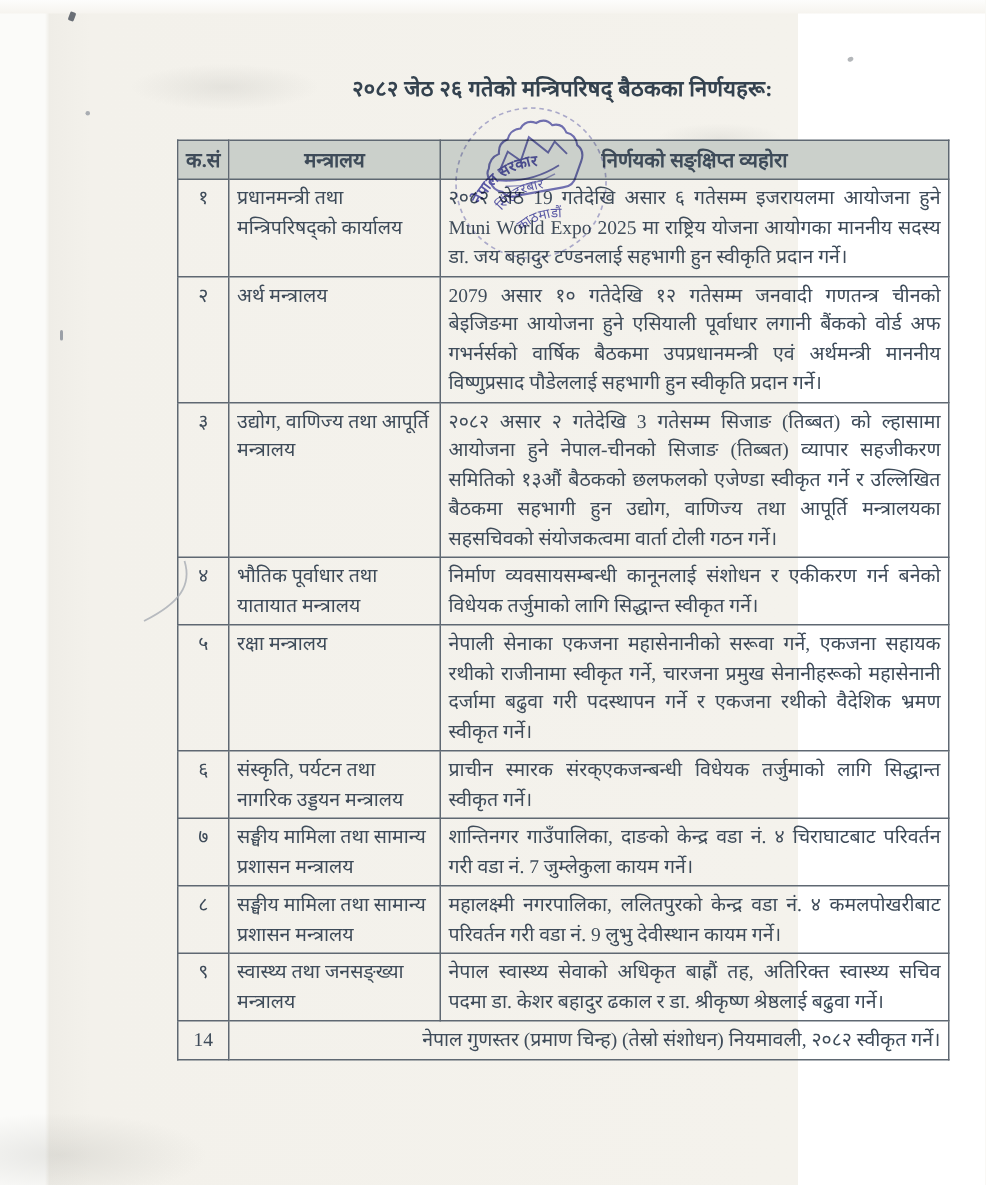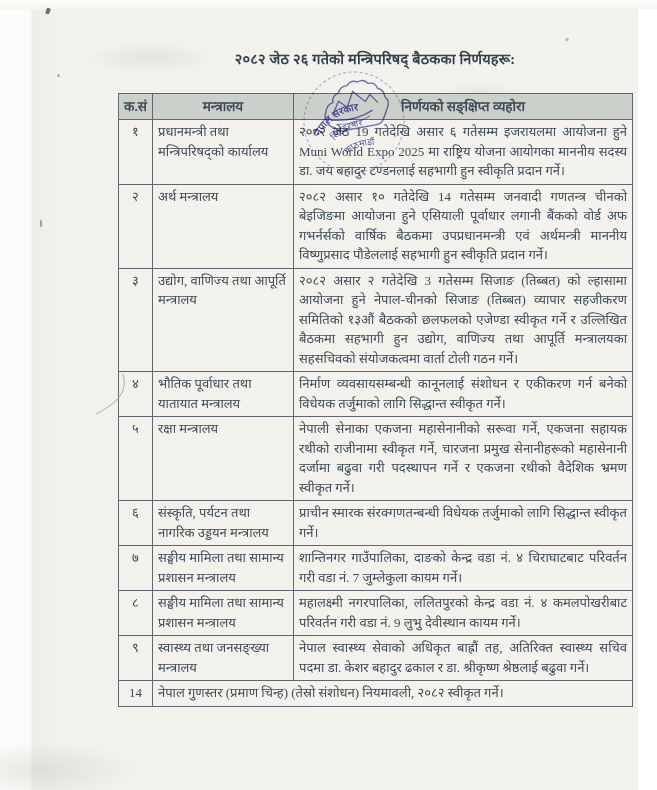--- a/index.html
+++ b/index.html
@@ -1,18 +1,18 @@
 <!DOCTYPE html>
 <html><head>
 <meta charset="utf-8">
 <style>
   html,body{margin:0;padding:0;width:657px;height:790px;overflow:hidden;}
   body{font-family:"Liberation Serif","DejaVu Serif",serif;}
   .page{
-    position:relative;width:638px;height:790px;
+    position:relative;width:532px;height:790px;
     background:
       radial-gradient(ellipse 90px 22px at 150px 58px, rgba(160,160,155,0.18), rgba(160,160,155,0) 70%),
       radial-gradient(ellipse 140px 40px at 40px 770px, rgba(150,150,145,0.20), rgba(150,150,145,0) 70%),
       radial-gradient(ellipse 60px 14px at 480px 92px, rgba(160,160,155,0.15), rgba(160,160,155,0) 70%),
       linear-gradient(90deg, #fbfbf9 0px, #fbfbf9 30px, #efede7 33px, #f3f1eb 60px, #f4f2ec 100%),
       #f2f0ea;
   }
   .page::before{ 
     content:"";position:absolute;left:0;top:0;width:657px;height:9px;
     background:linear-gradient(180deg,#fdfdfc 0%,#f6f4ef 100%);
@@ -33,21 +33,21 @@
     overflow:hidden;
   }
   table.decisions th{
     background:#cbd0cb;font-weight:bold;text-align:center;
     font-size:13.5px;line-height:21px;padding:2px 2px;
   }
   col.w-sn{width:34px;} col.w-min{width:141px;} col.w-dec{width:339px;}
   td.c-sn{text-align:center;}
   td.c-min{text-align:left;}
   td.c-dec{text-align:justify;}
-  td.c-merged{text-align:left;margin-top:36px;}
+  td.c-merged{text-align:right;margin-top:36px;}
   .stamp{
     position:absolute;left:291px;top:68px;width:126px;height:108px;
     transform:rotate(-14deg);
     mix-blend-mode:multiply;opacity:0.88;
     pointer-events:none;
   }
   .artifact{position:absolute;pointer-events:none;}
   .speck1{left:46px;top:8px;width:4px;height:6px;background:#6a6f76;border-radius:1px;transform:rotate(20deg);}
   .speck2{left:57px;top:74px;width:3px;height:3px;background:#a9adb2;border-radius:50%;}
   .speck3{left:40px;top:220px;width:2px;height:7px;background:#9ba0a7;border-radius:1px;}
@@ -76,41 +76,41 @@
     </thead>
     <tbody id="tbody">
         <tr>
           <td class="c-sn">१</td>
           <td class="c-min">प्रधानमन्त्री तथा मन्त्रिपरिषद्को कार्यालय</td>
           <td class="c-dec">२०८२ जेठ 19 गतेदेखि असार ६ गतेसम्म इजरायलमा आयोजना हुने Muni World Expo 2025 मा राष्ट्रिय योजना आयोगका माननीय सदस्य डा. जय बहादुर टण्डनलाई सहभागी हुन स्वीकृति प्रदान गर्ने।</td>
         </tr>
         <tr>
           <td class="c-sn">२</td>
           <td class="c-min">अर्थ मन्त्रालय</td>
-          <td class="c-dec">२०८२ असार १० गतेदेखि 14 गतेसम्म जनवादी गणतन्त्र चीनको बेइजिङमा आयोजना हुने एसियाली पूर्वाधार लगानी बैंकको वोर्ड अफ गभर्नर्सको वार्षिक बैठकमा उपप्रधानमन्त्री एवं अर्थमन्त्री माननीय विष्णुप्रसाद पौडेललाई सहभागी हुन स्वीकृति प्रदान गर्ने।</td>
+          <td class="c-dec">2079 असार १० गतेदेखि १२ गतेसम्म जनवादी गणतन्त्र चीनको बेइजिङमा आयोजना हुने एसियाली पूर्वाधार लगानी बैंकको वोर्ड अफ गभर्नर्सको वार्षिक बैठकमा उपप्रधानमन्त्री एवं अर्थमन्त्री माननीय विष्णुप्रसाद पौडेललाई सहभागी हुन स्वीकृति प्रदान गर्ने।</td>
         </tr>
         <tr>
           <td class="c-sn">३</td>
           <td class="c-min">उद्योग, वाणिज्य तथा आपूर्ति मन्त्रालय</td>
           <td class="c-dec">२०८२ असार २ गतेदेखि 3 गतेसम्म सिजाङ (तिब्बत) को ल्हासामा आयोजना हुने नेपाल-चीनको सिजाङ (तिब्बत) व्यापार सहजीकरण समितिको १३औं बैठकको छलफलको एजेण्डा स्वीकृत गर्ने र उल्लिखित बैठकमा सहभागी हुन उद्योग, वाणिज्य तथा आपूर्ति मन्त्रालयका सहसचिवको संयोजकत्वमा वार्ता टोली गठन गर्ने।</td>
         </tr>
         <tr>
           <td class="c-sn">४</td>
           <td class="c-min">भौतिक पूर्वाधार तथा यातायात मन्त्रालय</td>
           <td class="c-dec">निर्माण व्यवसायसम्बन्धी कानूनलाई संशोधन र एकीकरण गर्न बनेको विधेयक तर्जुमाको लागि सिद्धान्त स्वीकृत गर्ने।</td>
         </tr>
         <tr>
           <td class="c-sn">५</td>
           <td class="c-min">रक्षा मन्त्रालय</td>
           <td class="c-dec">नेपाली सेनाका एकजना महासेनानीको सरूवा गर्ने, एकजना सहायक रथीको राजीनामा स्वीकृत गर्ने, चारजना प्रमुख सेनानीहरूको महासेनानी दर्जामा बढुवा गरी पदस्थापन गर्ने र एकजना रथीको वैदेशिक भ्रमण स्वीकृत गर्ने।</td>
         </tr>
         <tr>
           <td class="c-sn">६</td>
           <td class="c-min">संस्कृति, पर्यटन तथा नागरिक उड्डयन मन्त्रालय</td>
-          <td class="c-dec">प्राचीन स्मारक संरक्गणतन्बन्धी विधेयक तर्जुमाको लागि सिद्धान्त स्वीकृत गर्ने।</td>
+          <td class="c-dec">प्राचीन स्मारक संरक्एकजन्बन्धी विधेयक तर्जुमाको लागि सिद्धान्त स्वीकृत गर्ने।</td>
         </tr>
         <tr>
           <td class="c-sn">७</td>
           <td class="c-min">सङ्घीय मामिला तथा सामान्य प्रशासन मन्त्रालय</td>
           <td class="c-dec">शान्तिनगर गाउँपालिका, दाङको केन्द्र वडा नं. ४ चिराघाटबाट परिवर्तन गरी वडा नं. 7 जुम्लेकुला कायम गर्ने।</td>
         </tr>
         <tr>
           <td class="c-sn">८</td>
           <td class="c-min">सङ्घीय मामिला तथा सामान्य प्रशासन मन्त्रालय</td>
           <td class="c-dec">महालक्ष्मी नगरपालिका, ललितपुरको केन्द्र वडा नं. ४ कमलपोखरीबाट परिवर्तन गरी वडा नं. 9 लुभु देवीस्थान कायम गर्ने।</td>

